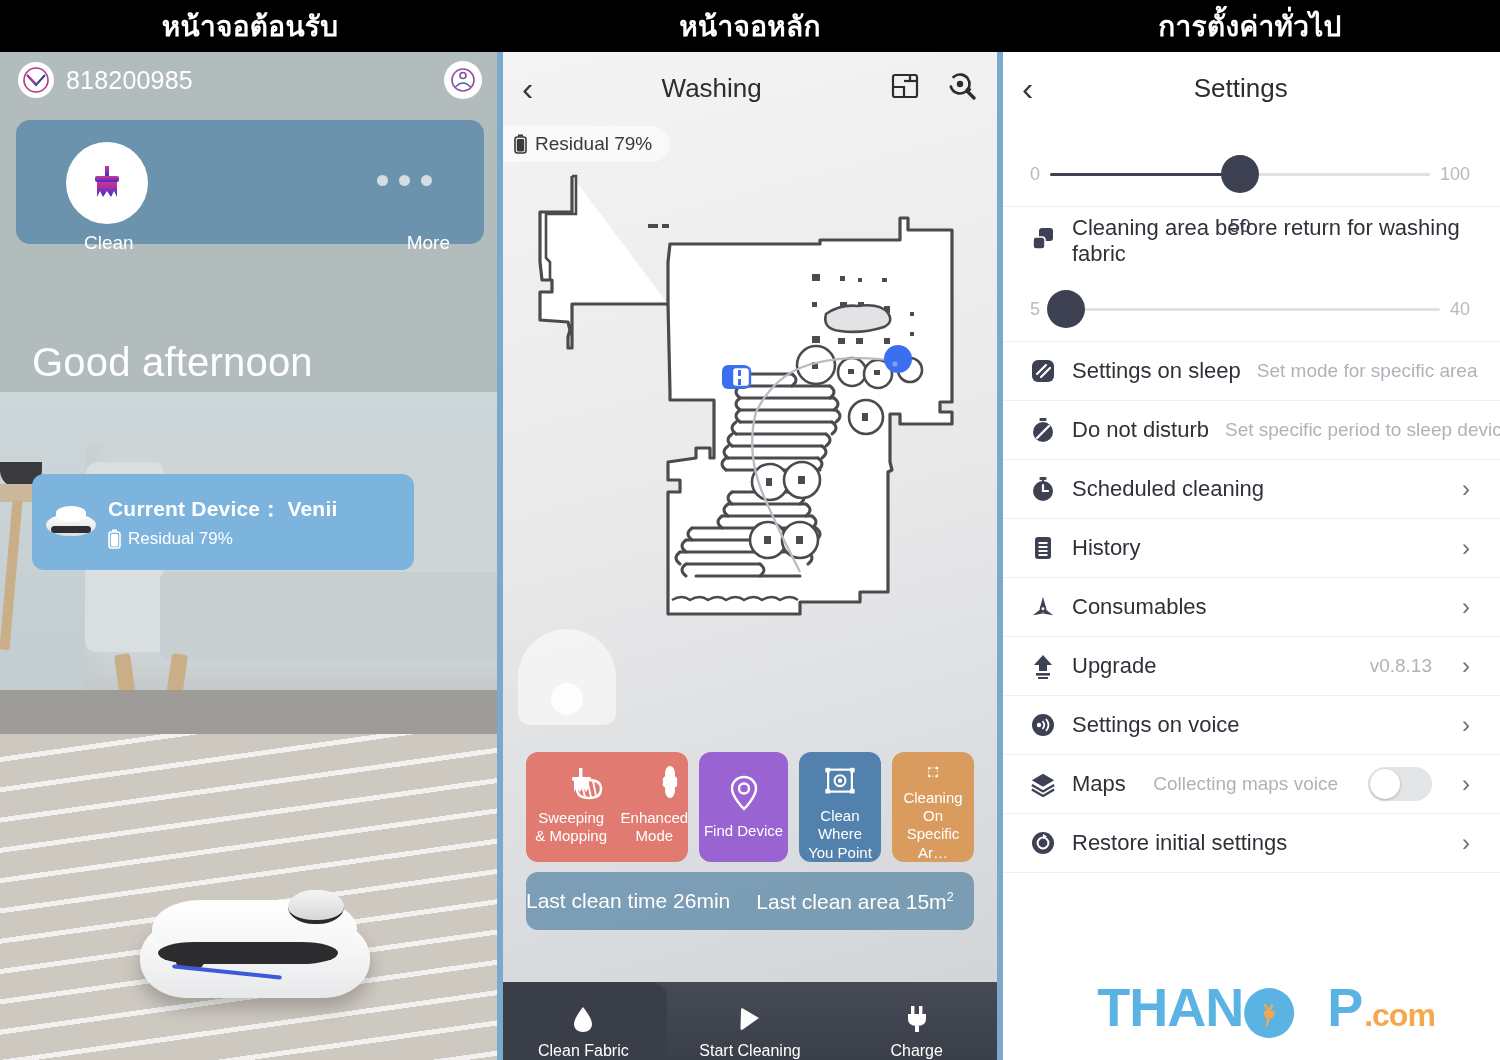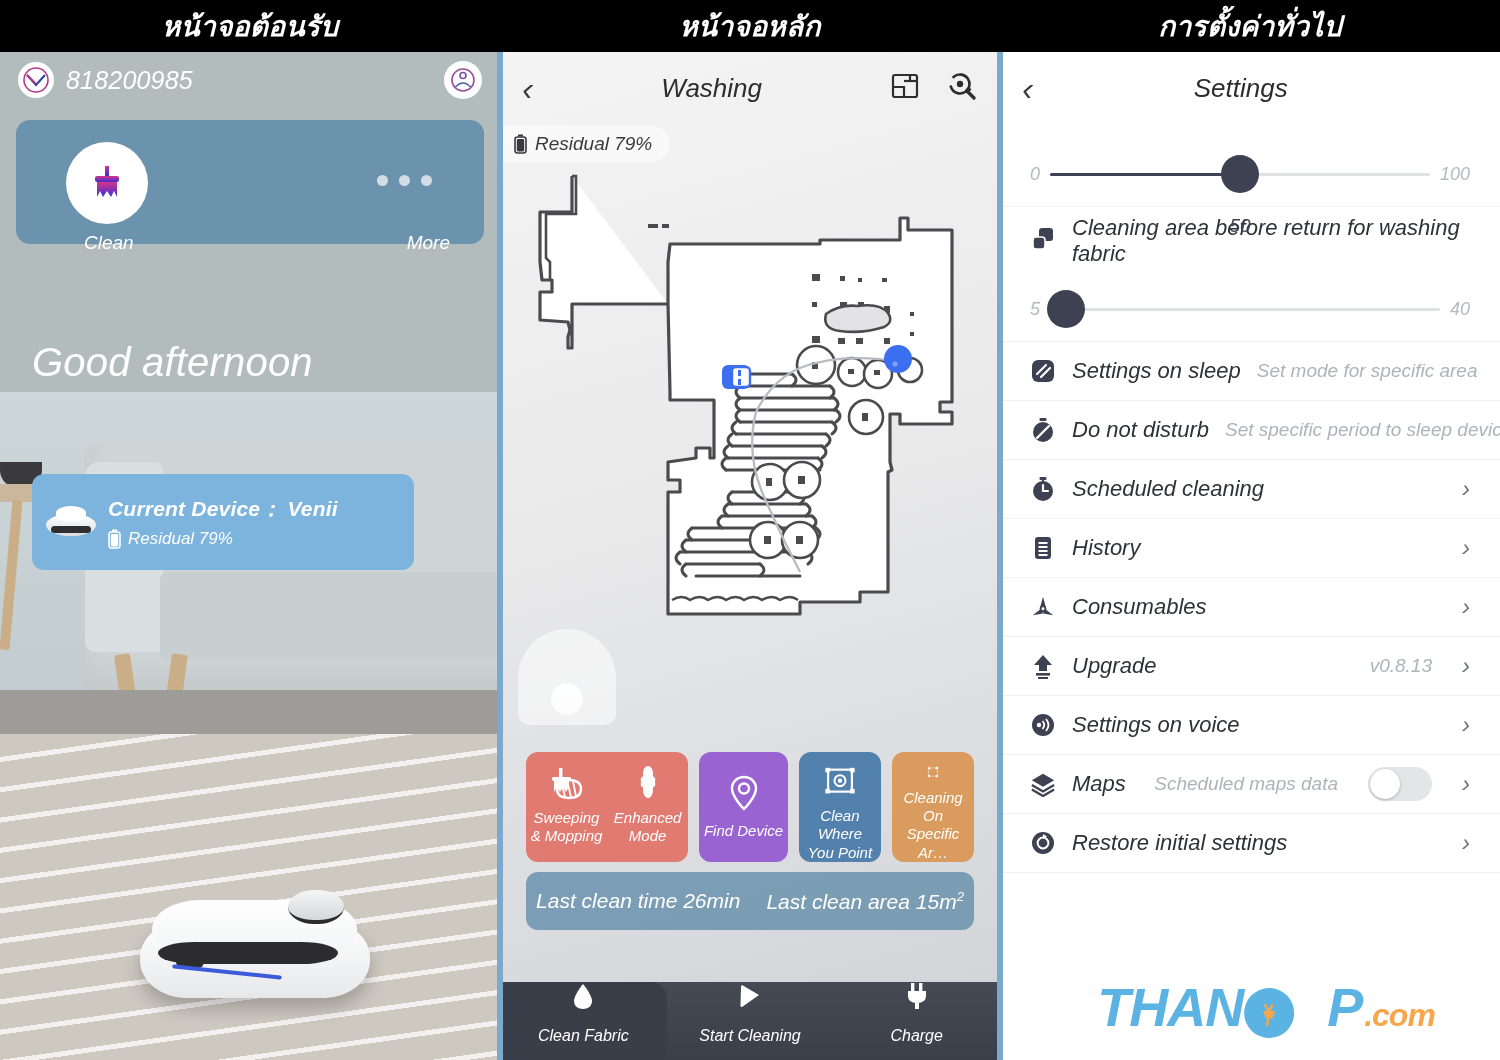--- a/index.html
+++ b/index.html
@@ -4,21 +4,21 @@
 <style>
   * { box-sizing: border-box; margin: 0; padding: 0; }
   html, body {
     width: 1500px; height: 1060px;
     font-family: "Liberation Sans", sans-serif;
     background: #000; overflow: hidden;
   }
   .stage { position: relative; width: 1500px; height: 1060px; display: flex; }
 
   
-  .panel { position: relative; width: 500px; height: 1060px; overflow: hidden; font-style: italic; }
+  .panel { position: relative; width: 500px; height: 1060px; overflow: hidden; }
   .caption-bar {
     height: 52px; background: #000; color: #fff;
     display: flex; align-items: center; justify-content: center;
     font-size: 28px; font-weight: bold; letter-spacing: .3px;
   }
   .panel-body { position: relative; height: 1008px; overflow: hidden; }
 
   .vdiv { position: absolute; top: 52px; width: 6px; height: 1008px; background: #7aa9cc; z-index: 40; }
   .vdiv.a { left: 497px; }
   .vdiv.b { left: 997px; }
@@ -130,39 +130,39 @@
   .residual-pill span { font-size:19px; color:#3a3a3c; }
   .map-wrap { position:absolute; left:0; right:0; top:110px; bottom:310px; }
   .dock-ghost { position:absolute; left:18px; bottom:25px; width:98px; height:96px;
     background: rgba(255,255,255,.55); border-radius: 50px 50px 12px 12px; }
   .dock-ghost:after { content:""; position:absolute; left:33px; bottom:10px;
     width:32px; height:32px; border-radius:50%; background: rgba(255,255,255,.85); }
 
   .quick-row { position:absolute; left:26px; right:26px; top:700px; height:110px;
     display:flex; gap:11px; z-index:6; }
   .qbtn { border-radius:12px; display:flex; color:#fff; }
-  .qbtn .half { flex:1; display:flex; flex-direction:column; align-items:center;
+  .qbtn .half { flex:1; display:flex; flex-direction:column; align-items:flex-end;
     justify-content:flex-start; padding-top:14px; }
   .qbtn .lbl { font-size:15px; line-height:1.22; text-align:center; margin-top:9px; }
   .q1 { width:166px; background:#e17b72; }
   .q2 { width:91px; background:#9a63d2; flex-direction:column; align-items:center; padding-top:22px; }
   .q3 { width:84px; background:#5381ae; flex-direction:column; align-items:center; padding-top:14px; }
   .q4 { width:84px; background:#d99c5e; flex-direction:column; align-items:center; padding-top:14px; }
   .q2 .lbl, .q3 .lbl, .q4 .lbl { font-size:15px; text-align:center; margin-top:10px; line-height:1.22; }
 
   .stats-bar { position:absolute; left:26px; right:26px; top:820px; height:58px;
     background: rgba(107,147,173,.86); border-radius:12px; color:#fff;
-    display:flex; align-items:center; justify-content:center; gap:26px;
+    display:flex; align-items:center; justify-content:flex-start; gap:26px;
     font-size:21px; z-index:6; }
   .stats-bar sup { font-size:13px; vertical-align:super; }
 
   .tabbar { position:absolute; left:0; right:0; bottom:0; height:78px;
     background: linear-gradient(#464a55,#3b3f4a); display:flex; z-index:7; }
   .tab { flex:1; display:flex; flex-direction:column; align-items:center;
-    justify-content:flex-start; color:#fff; gap:17px; }
+    justify-content:flex-end; color:#fff; gap:9px; }
   .tab .tlbl { font-size:16px; }
   .tab.active { background:#3a3e49; border-radius: 0 16px 0 0; }
 
   
   .p3-body { background:#fff; }
   .p3-header { height:72px; display:flex; align-items:center; padding:0 22px; }
   .p3-title { flex:1; text-align:center; font-size:26px; color:#2d2d2f; }
   .p3-spacer { width:30px; }
 
   .slider-block { padding: 8px 30px 10px 30px; border-bottom:1px solid #eef0f1; }
@@ -667,21 +667,21 @@
 
       <div class="row">
         <span class="ico">
           <svg width="28" height="26" viewBox="0 0 28 26">
             <path d="M14 2 L26 9 L14 16 L2 9 Z" fill="#3d4152"></path>
             <path d="M2 14 L14 21 L26 14" fill="none" stroke="#3d4152" stroke-width="2.4"></path>
             <path d="M2 19 L14 26 L26 19" fill="none" stroke="#3d4152" stroke-width="2.4"></path>
           </svg>
         </span>
         <span class="label">Maps</span>
-        <span class="hint">Scheduled maps data</span>
+        <span class="hint">Collecting maps voice</span>
         <span class="toggle">
             <i></i>
           </span>
         <span class="chev">›</span>
       </div>
 
       <div class="row">
         <span class="ico">
           <svg width="26" height="26" viewBox="0 0 26 26">
             <circle cx="13" cy="13" r="11" fill="#3d4152"></circle>

